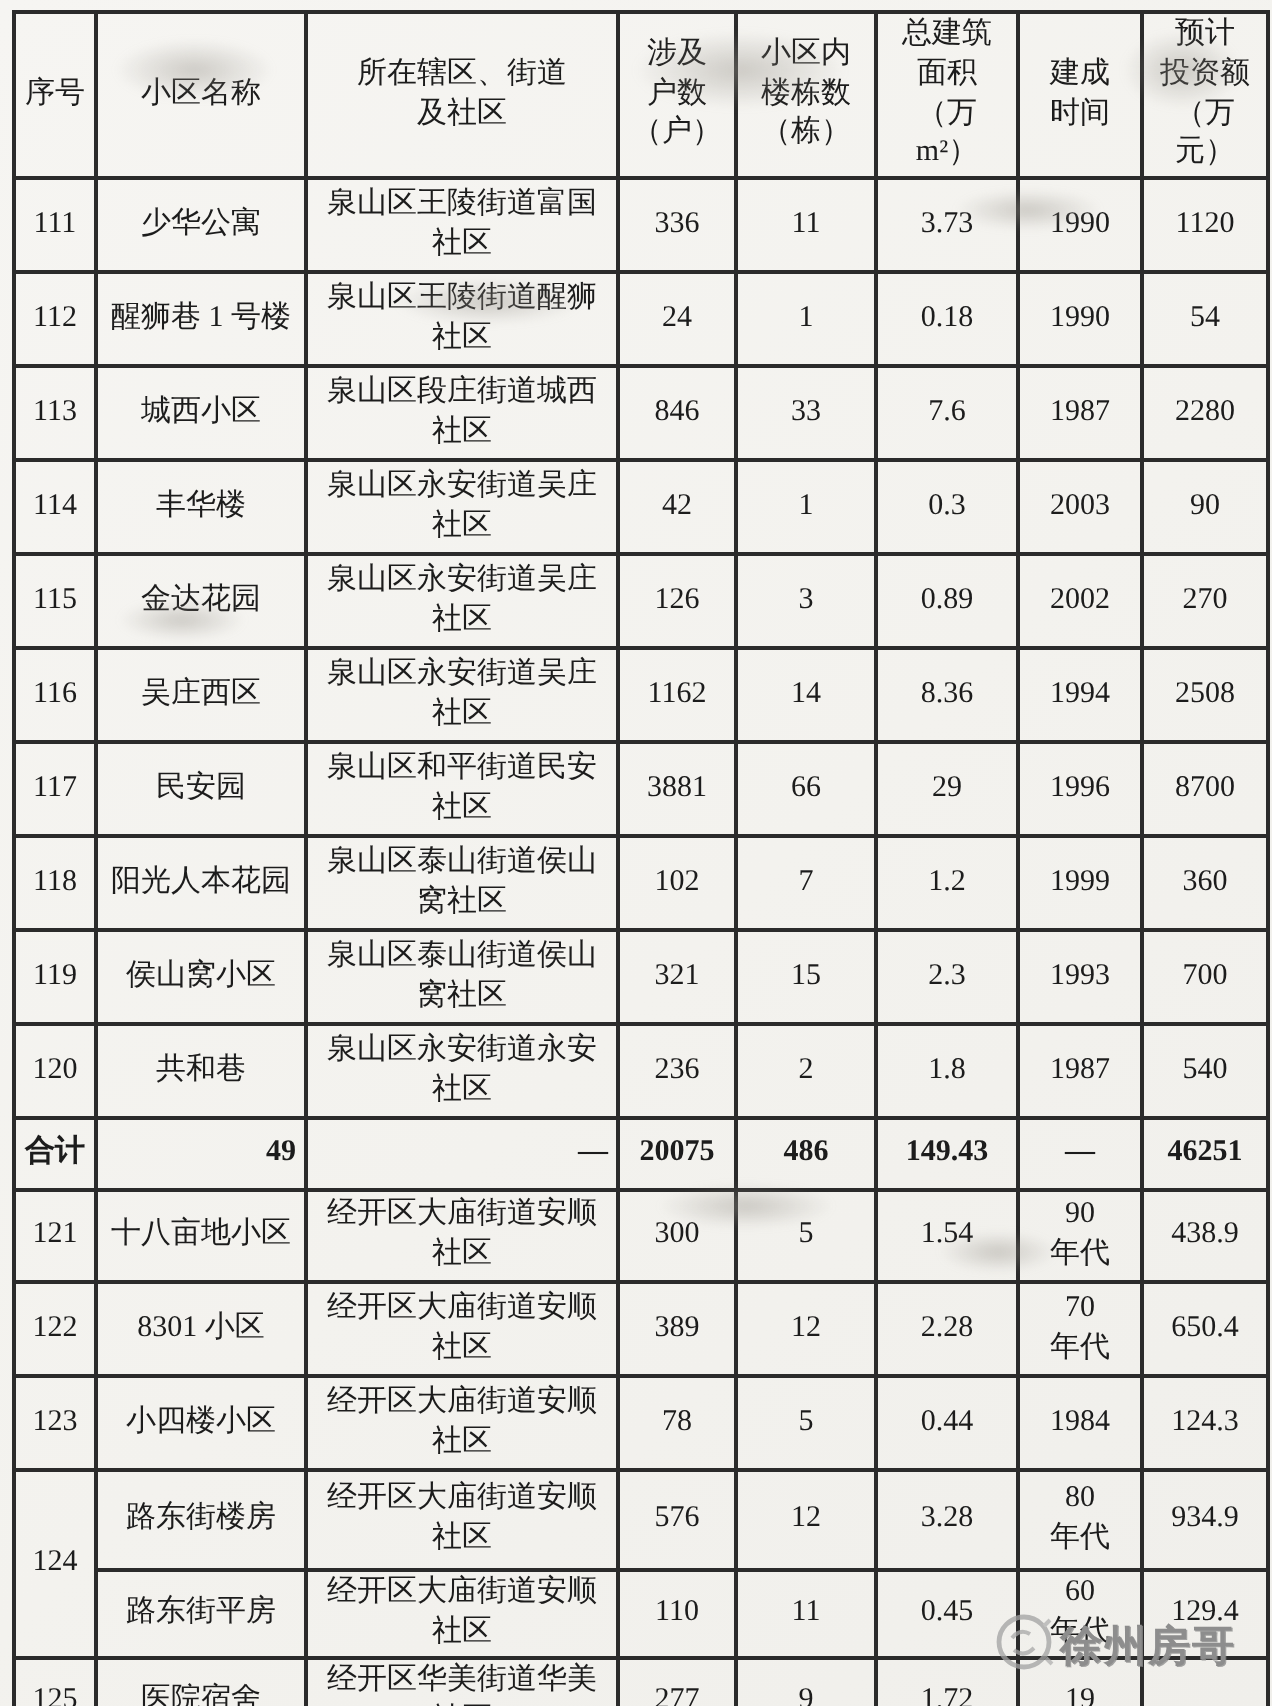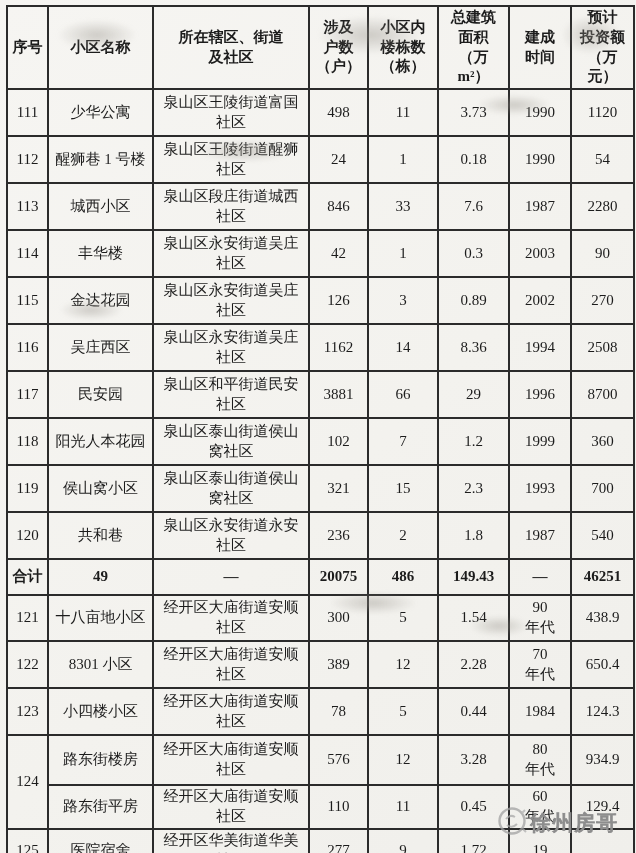--- a/index.html
+++ b/index.html
@@ -24,28 +24,28 @@
     border:2px solid #2b2b2b;
     padding:1px 4px;
     vertical-align:middle;
     text-align:center;
     white-space:pre-line;
     font-size:15px;
     line-height:1.32;
     overflow:hidden;
   }
   table.doc th{
-    font-weight:700;
+    font-weight:400;
     font-size:15px;
     margin-left:44px;
   }
   td.c-name{text-align:left;padding-left:7px;}
   td.c-district{text-align:left;padding-left:7px;line-height:1.5;}
   tr.total-row td{font-weight:600;}
-  tr.total-row td.c-name, tr.total-row td.c-district{text-align:center;padding-left:4px;}
+  tr.total-row td.c-name, tr.total-row td.c-district{text-align:right;padding-left:4px;}
   td.c-households,td.c-buildings,td.c-area,td.c-built,td.c-investment,td.c-seq{
     font-family:"Liberation Serif","DejaVu Serif",serif;
   }
   
   .ghost{
     position:absolute;
     background:radial-gradient(ellipse at center, rgba(150,146,138,0.42), rgba(150,146,138,0.0) 72%);
     filter:blur(2px);
     pointer-events:none;
   }
@@ -103,21 +103,21 @@
           <th>预计
 投资额
 （万元）</th>
         </tr>
     </thead>
     <tbody id="table-body">
         <tr style="height: 47px; margin-left: 48px;">
           <td class="c-seq">111</td>
           <td class="c-name">少华公寓</td>
           <td class="c-district">泉山区王陵街道富国社区</td>
-          <td class="c-households">498</td>
+          <td class="c-households">336</td>
           <td class="c-buildings">11</td>
           <td class="c-area">3.73</td>
           <td class="c-built">1990</td>
           <td class="c-investment">1120</td>
         </tr>
         <tr style="height: 47px;">
           <td class="c-seq">112</td>
           <td class="c-name">醒狮巷 1 号楼</td>
           <td class="c-district">泉山区王陵街道醒狮社区</td>
           <td class="c-households">24</td>

